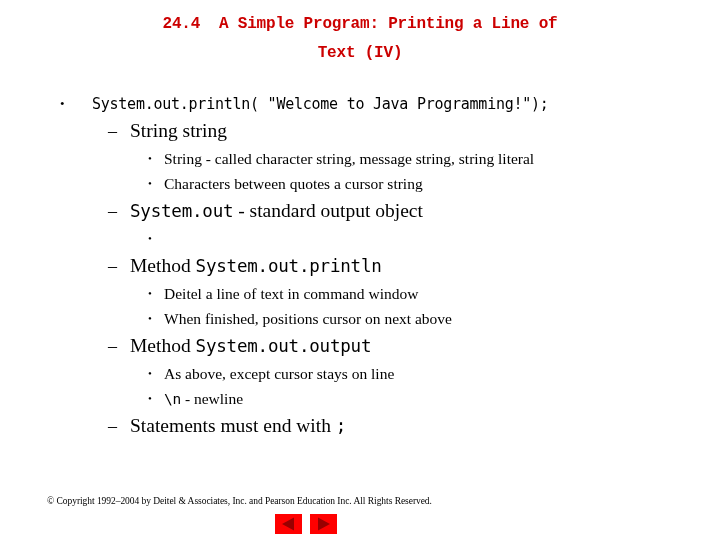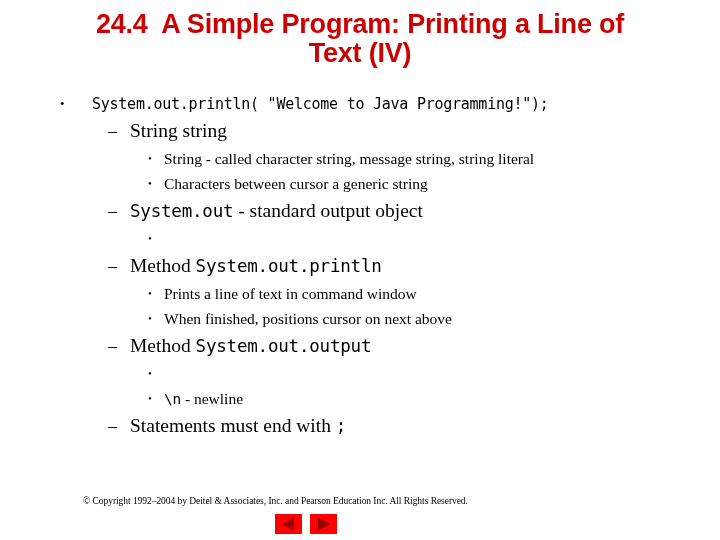--- a/index.html
+++ b/index.html
@@ -23,23 +23,23 @@
     background: #ffffff;
   }
 
   
   .title {
     position: absolute;
     left: 40px;
     top: 10px;
     width: 640px;
     text-align: center;
-    font-family: Liberation Sans, sans-serif;
+    font-family: Liberation Mono, monospace;
     font-weight: bold;
-    font-size: 27px;
+    font-size: 16px;
     line-height: 29px;
     letter-spacing: -0.2px;
     color: #CC0000;
     white-space: pre-wrap;
   }
 
   
   .body {
     position: absolute;
     left: 44px;
@@ -128,21 +128,20 @@
   
   .footer {
     position: absolute;
     left: 47px;
     top: 495px;
     font-size: 9.5px;
     line-height: 12px;
     letter-spacing: -0.05px;
     color: #000000;
     white-space: nowrap;
-    margin-left: 36px;
   }
 
   
   .nav {
     position: absolute;
     left: 275px;
     top: 514px;
     width: 170px;
     height: 22px;
   }
@@ -165,28 +164,28 @@
 <div class="slide" style="background: rgb(255, 255, 255);">
 
   <div class="title" style="color: rgb(204, 0, 0);">24.4  A Simple Program: Printing a Line of
 Text (IV)</div>
 
   <div class="body">
 
   <div class="line lvl1"><span class="bullet">•</span><span class="txt">System.out.println( "Welcome to Java Programming!");</span></div>
       <div class="line lvl2"><span class="bullet">–</span><span class="txt">String string</span></div>
       <div class="line lvl3"><span class="bullet">•</span><span class="txt">String - called character string, message string, string literal</span></div>
-      <div class="line lvl3"><span class="bullet">•</span><span class="txt">Characters between cursor a generic string</span></div>
+      <div class="line lvl3"><span class="bullet">•</span><span class="txt">Characters between quotes a cursor string</span></div>
       <div class="line lvl2"><span class="bullet">–</span><span class="txt"><span class="mono">System.out</span><span> - standard output object</span></span></div>
       <div class="line lvl3"><span class="bullet">•</span></div>
       <div class="line lvl2"><span class="bullet">–</span><span class="txt"><span>Method </span><span class="mono">System.out.println</span></span></div>
-      <div class="line lvl3"><span class="bullet">•</span><span class="txt">Prints a line of text in command window</span></div>
+      <div class="line lvl3"><span class="bullet">•</span><span class="txt">Deitel a line of text in command window</span></div>
       <div class="line lvl3"><span class="bullet">•</span><span class="txt">When finished, positions cursor on next above</span></div>
       <div class="line lvl2"><span class="bullet">–</span><span class="txt"><span>Method </span><span class="mono">System.out.output</span></span></div>
-      <div class="line lvl3"><span class="bullet">•</span></div>
+      <div class="line lvl3"><span class="bullet">•</span><span class="txt">As above, except cursor stays on line</span></div>
       <div class="line lvl3"><span class="bullet">•</span><span class="txt"><span class="mono">\n</span><span>  - newline</span></span></div>
       <div class="line lvl2"><span class="bullet">–</span><span class="txt"><span>Statements must end with </span><span class="mono">;</span></span></div>
     </div>
 
   <div class="footer">© Copyright 1992–2004 by Deitel &amp; Associates, Inc. and Pearson Education Inc. All Rights Reserved.</div>
 
   <div class="nav">
     <a class="navbtn prev" href="#" style="background: rgb(255, 0, 0);">
       <span>
         <svg width="27" height="20" viewBox="0 0 27 20" aria-hidden="true">

